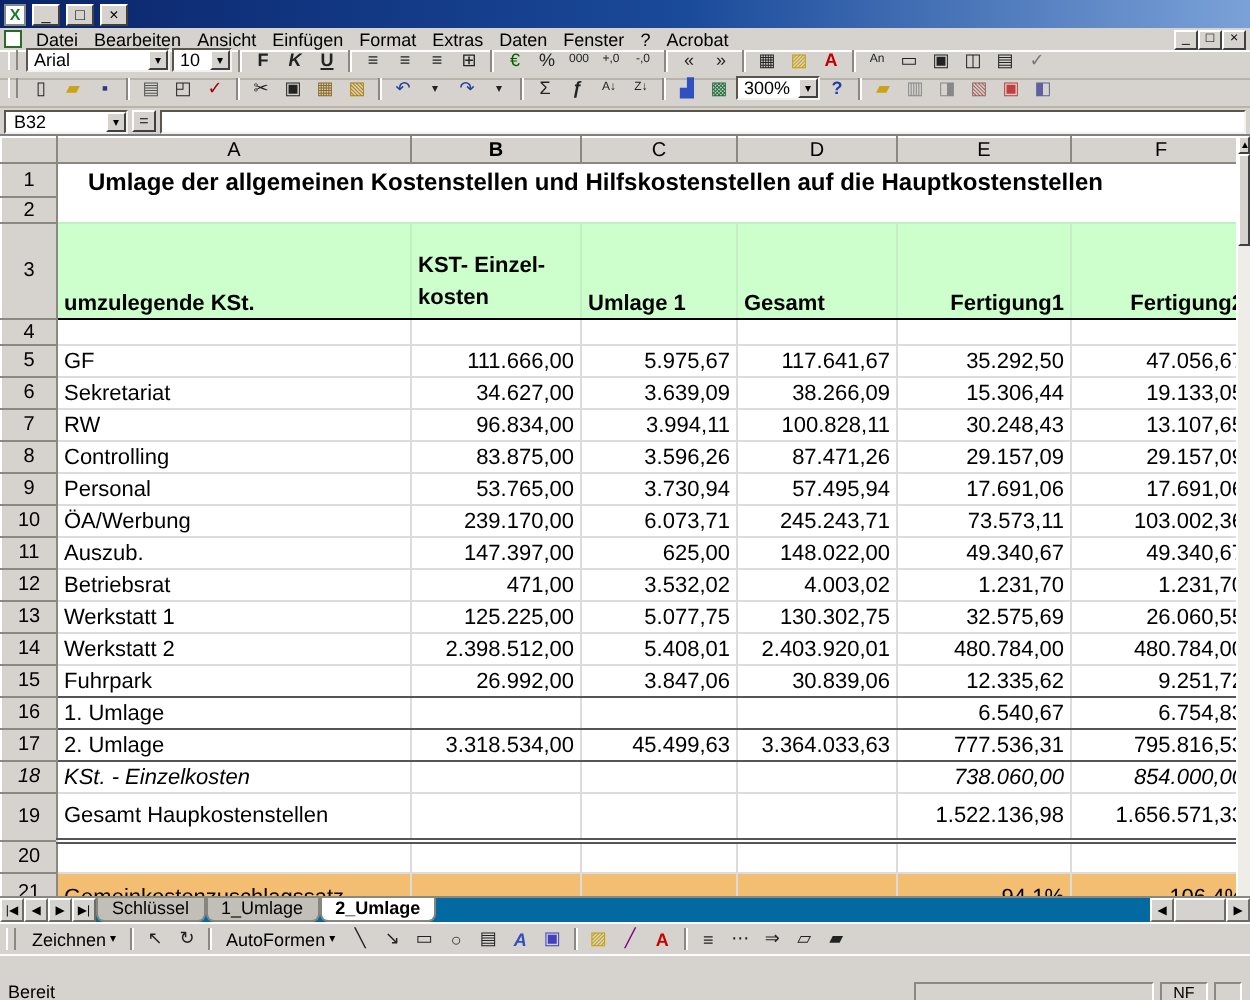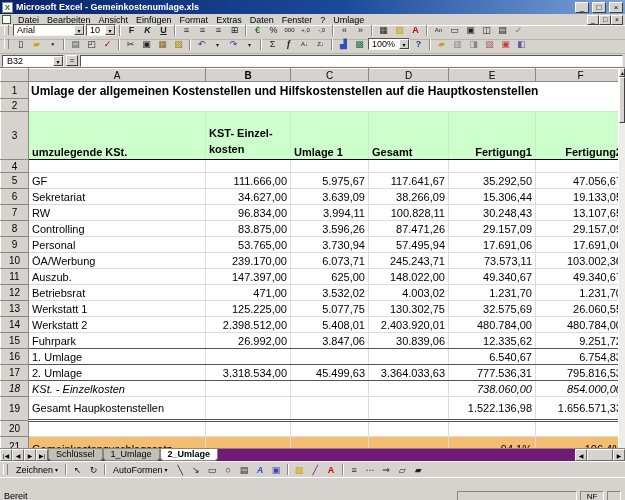--- a/index.html
+++ b/index.html
@@ -49,34 +49,34 @@
   
   .gridwrap { position:relative; height:381px; background:#fff; overflow:hidden; border-top:1px solid #808080; }
   table { border-collapse:collapse; table-layout:fixed; width:625px; }
   td { font-size:11px; }
   .gh { background:#d6d3ce; border:1px solid; border-color:#fff #8a8880 #8a8880 #fff;
     text-align:center; font-size:10px; height:13px; font-weight:normal; padding:0; }
   .gh.act { font-weight:bold; }
   .c { border:1px solid #dcdcdc; padding:0 3px 1px 3px; white-space:nowrap; overflow:visible;
     vertical-align:bottom; }
   .num { text-align:right; }
-  .r1 .c { border:none; font-weight:bold; font-size:12px; padding-left:2px; }
+  .r1 .c { border:none; font-weight:bold; font-size:12px; padding-left:15px; }
   .r2 .c { border:none; }
   .hdr .c { background:#ccffcc; font-weight:bold; border:1px solid #c4eec4; border-bottom:1px solid #000; }
   .hdr .hB { white-space:pre-line; line-height:1.45; }
   .bb .c { border-bottom:1px solid #555; }
   .total .c { border-bottom:3px double #555; vertical-align:middle;margin-left:20px; }
   .orange .c { background:#f3bd72; border-top:1px solid #808080; border-bottom:1px solid #808080; }
   .vscroll { position:absolute; top:0; right:0; bottom:0; width:7px; background:#efede8;
     border-left:1px solid #fff; }
   .vscroll .varrow { height:9px; background:#d6d3ce; border:1px solid; border-color:#fff #404040 #404040 #fff;
     font-size:5px; text-align:center; line-height:8px; }
   .vscroll .vthumb { height:46px; background:#d6d3ce; border:1px solid; border-color:#fff #404040 #404040 #fff; }
   
-  .tabsrow { height:13px; display:flex; align-items:stretch; background:#701a75; border-top:1px solid #8a8880; }
+  .tabsrow { height:13px; display:flex; align-items:stretch; background:#0369a1; border-top:1px solid #8a8880; }
   .tabnav { width:12px; font-size:6px; text-align:center; line-height:12px; background:#d6d3ce;
     border:1px solid; border-color:#fff #6e6c66 #6e6c66 #fff; flex:none; overflow:hidden; }
   .tab { font-size:9px; padding:0 7px; background:#c2bfb8; border:1px solid #87857e; border-top:none;
     line-height:11px; white-space:nowrap; flex:none; border-radius:0 0 4px 4px; }
   .tab.active { background:#fff; font-weight:bold; }
   .tabfill { flex:1; }
   .hscroll { display:flex; flex:none; }
   .hbtn { width:12px; font-size:6px; text-align:center; line-height:12px; background:#d6d3ce;
     border:1px solid; border-color:#fff #6e6c66 #6e6c66 #fff; }
   .hthumb { width:26px; background:#d6d3ce; border:1px solid; border-color:#fff #6e6c66 #6e6c66 #fff; }
@@ -120,39 +120,38 @@
   .langbox { width:12px; height:9px; background:#2a5ac5; color:#fff; font-size:7px; font-weight:bold;
     text-align:center; line-height:9px; }
   .trayicon { width:8px; height:8px; font-size:8px; line-height:8px; font-weight:bold; text-align:center; }
   .clock { font-size:8px; }
 </style>
 </head>
 <body>
 
 <div class="titlebar">
   <span class="appicon">X</span>
-  <span class="title">Microsoft Excel - Gemeinkostenumlage.xls</span>
   <span class="wb">_</span>
   <span class="wb">□</span>
   <span class="wb">×</span>
 </div>
 
 <div class="menubar">
   <span class="docicon"></span>
   <span style="display:flex">
       <span class="mi">Datei</span>
       <span class="mi">Bearbeiten</span>
       <span class="mi">Ansicht</span>
       <span class="mi">Einfügen</span>
       <span class="mi">Format</span>
       <span class="mi">Extras</span>
       <span class="mi">Daten</span>
       <span class="mi">Fenster</span>
       <span class="mi">?</span>
-      <span class="mi">Umlage</span>
+      <span class="mi">Acrobat</span>
     </span>
   <span class="menuspacer"></span>
   <span class="wb sm">_</span>
   <span class="wb sm">□</span>
   <span class="wb sm">×</span>
 </div>
 
 <div class="toolbar">
     <span class="tsel" style="width: 72px;">
       <span class="tsel-t">Arial</span>
@@ -212,21 +211,21 @@
     <span class="tbtn tiny">▾</span>
     <span class="sep"></span>
     <span class="tbtn">Σ</span>
     <span class="tbtn ital">ƒ</span>
     <span class="tbtn tiny">A↓</span>
     <span class="tbtn tiny">Z↓</span>
     <span class="sep"></span>
     <span class="tbtn" style="color: rgb(48, 80, 192);">▟</span>
     <span class="tbtn" style="color: rgb(32, 112, 64);">▩</span>
     <span class="tsel" style="width: 42px;">
-      <span class="tsel-t">100%</span>
+      <span class="tsel-t">300%</span>
       <span class="dd">▾</span>
     </span>
     <span class="tbtn bold" style="color: rgb(32, 64, 160);">?</span>
     <span class="sep"></span>
     <span class="tbtn" style="color: rgb(202, 163, 28);">▰</span>
     <span class="tbtn" style="color: rgb(136, 136, 136);">▥</span>
     <span class="tbtn" style="color: rgb(136, 136, 136);">◨</span>
     <span class="tbtn" style="color: rgb(160, 96, 96);">▧</span>
     <span class="tbtn" style="color: rgb(192, 64, 64);">▣</span>
     <span class="tbtn" style="color: rgb(96, 96, 160);">◧</span>

